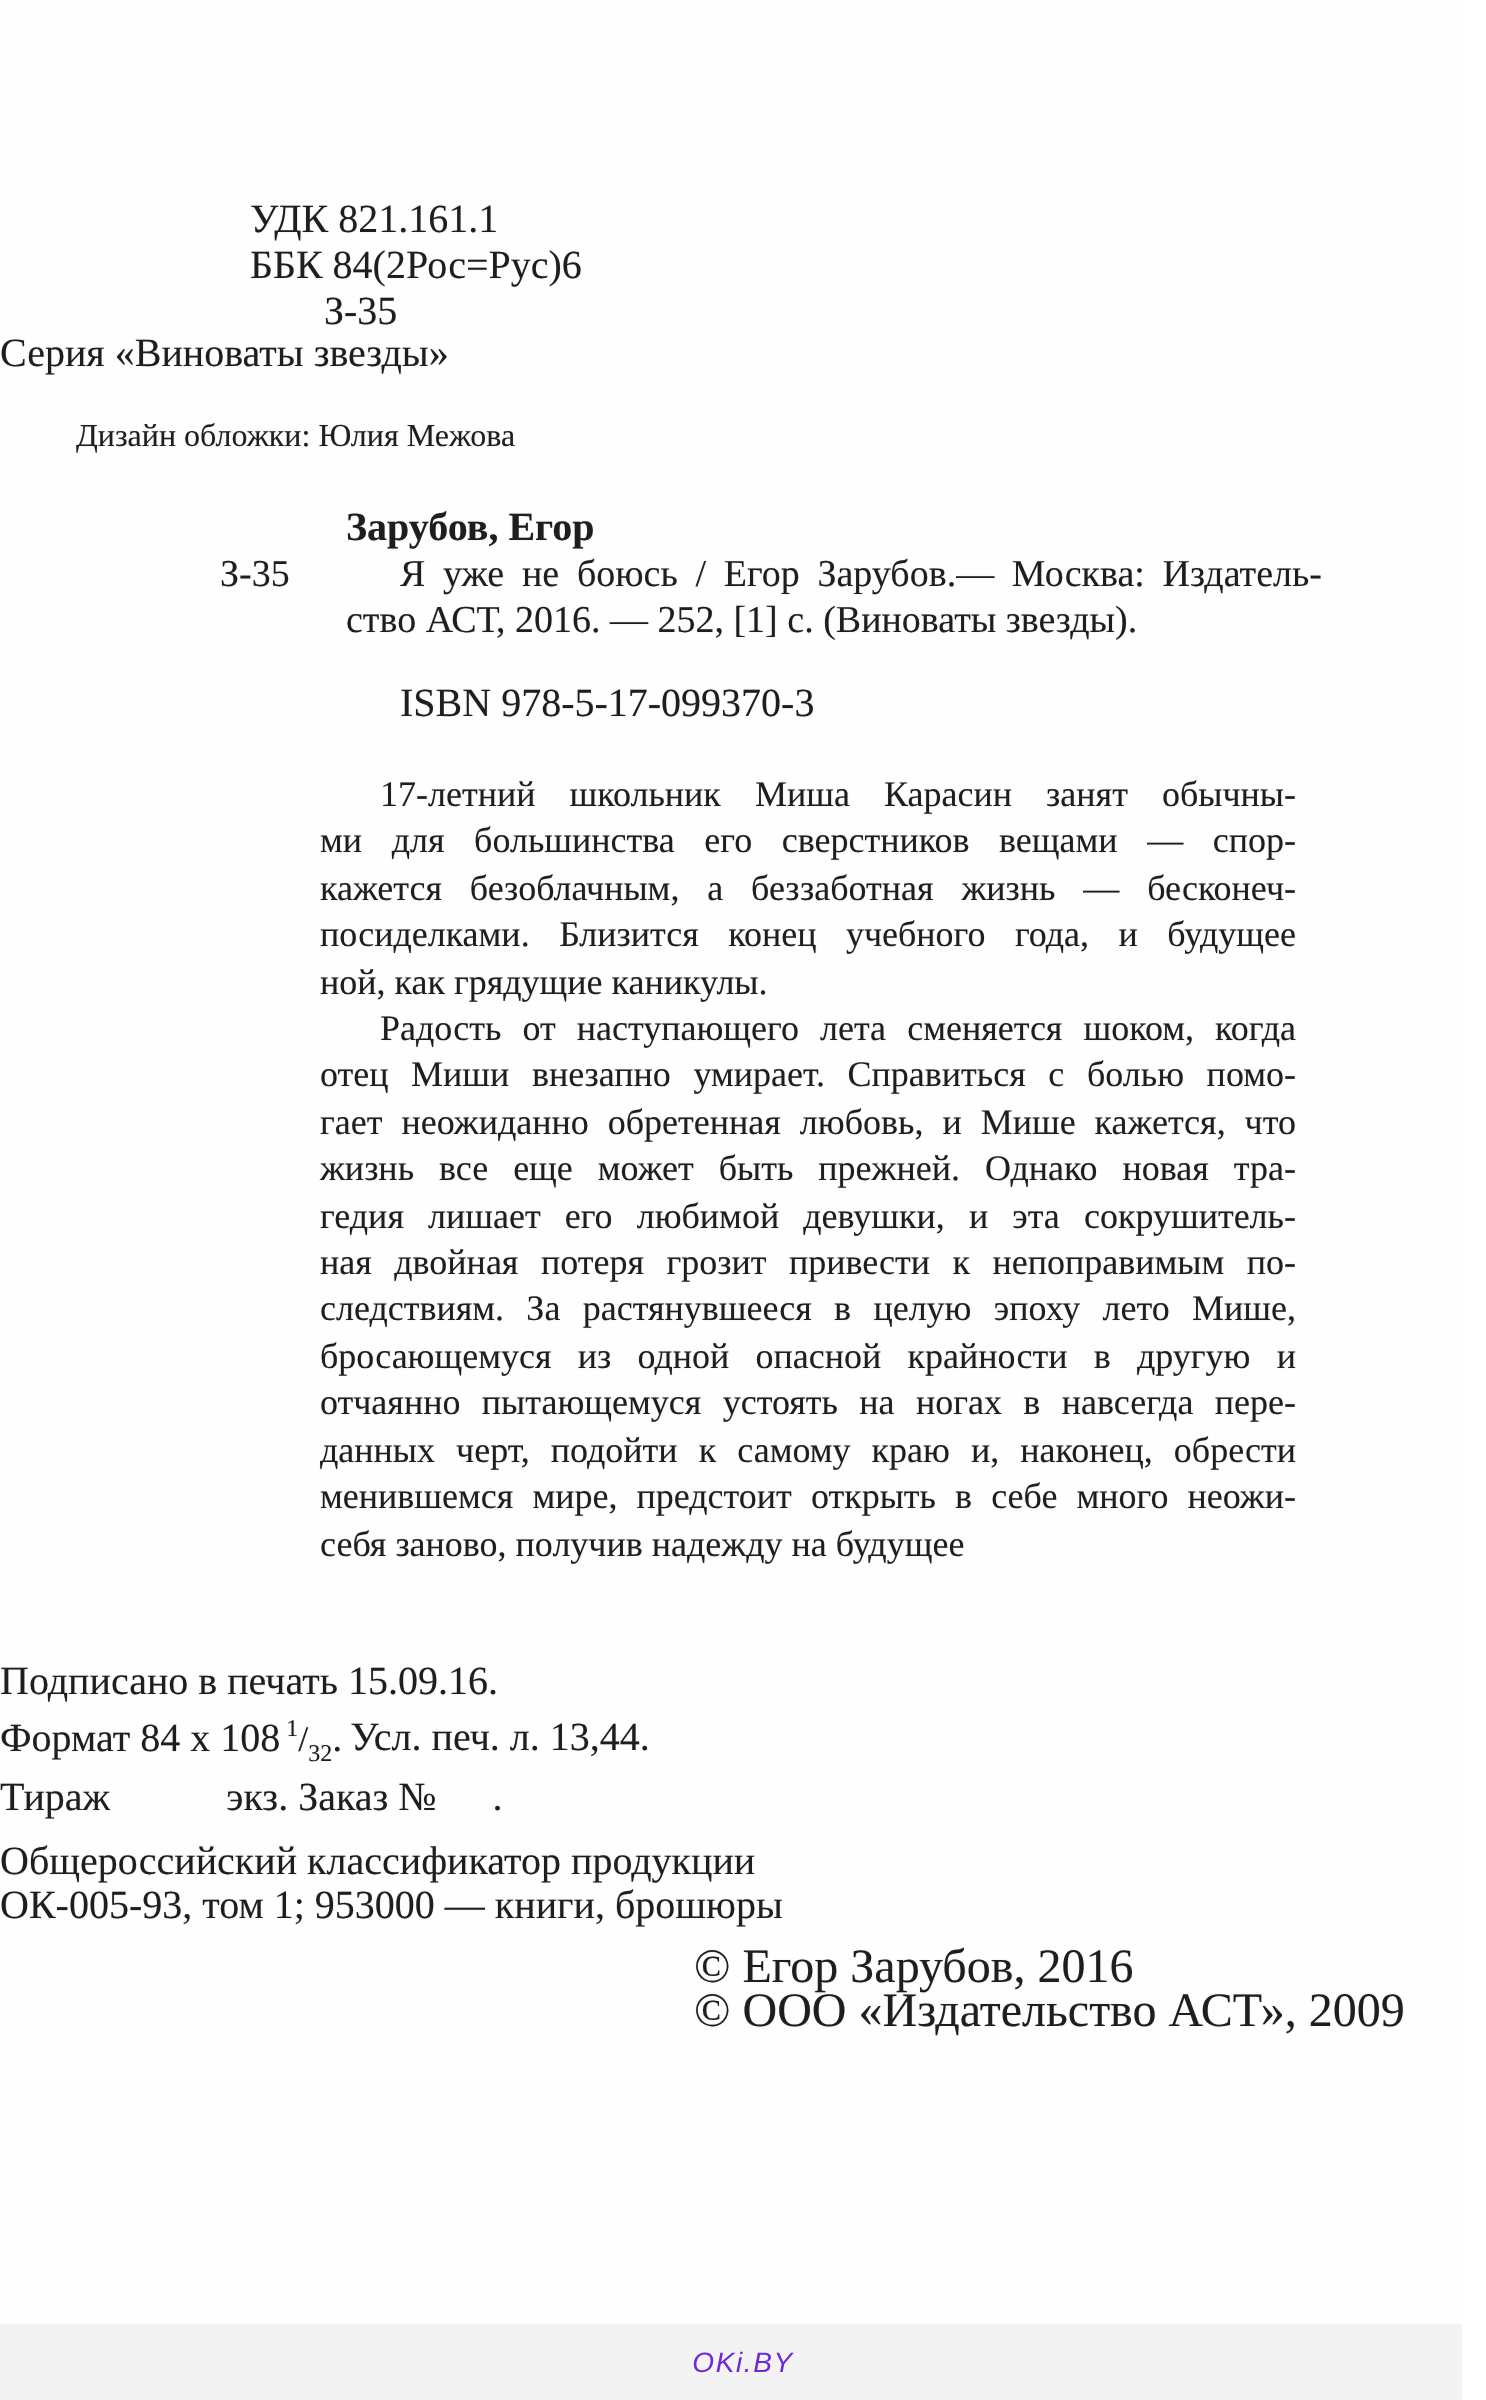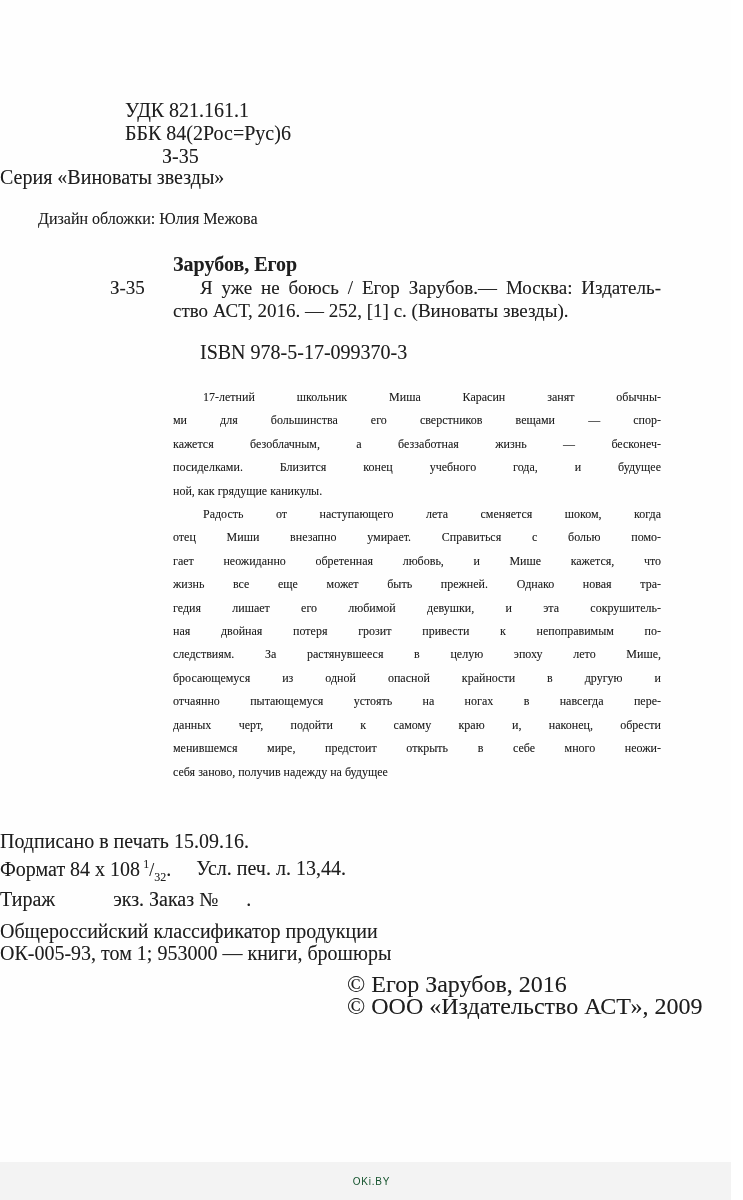--- a/index.html
+++ b/index.html
@@ -21,44 +21,44 @@
 
   .author { left:173px; top:253px; font-size:20px; font-weight:bold; }
 
   .bib { left:110px; top:276px; display:flex; font-size:19px; line-height:23px; }
   .bib-key { width:63px; flex:none; }
   .bib-text { width:488px; }
   .bib-text .jline:first-child { text-indent:27px; }
 
   .isbn { left:200px; top:341px; font-size:20px; }
 
-  .annotation { left:173px; top:386px; width:488px; font-size:12px; line-height:23.4px; }
+  .annotation { left:160px; top:386px; width:488px; font-size:18px; line-height:23.4px; }
   .jline { text-align:justify; text-align-last:justify; }
   .jline.last-line { text-align-last:left; }
   .para .jline:first-child { text-indent:30px; }
 
   .imprint { top:830px; font-size:20px; line-height:22.5px; }
   .imprint sup { font-size:12px; margin-left:3px; }
   .imprint sub { font-size:12px; }
   .fr-slash { font-size:18px; }
-  .fr-rest { margin-left:25px; }
+  .fr-rest { margin-left:4px; }
   .gap1 { display:inline-block; width:58px; }
   .gap2 { display:inline-block; width:28px; }
 
   .classifier { top:920px; font-size:20px; line-height:22px; }
 
   .copyright { left:347px; top:973px; font-size:24px; line-height:22px; }
 
   .footer {
     left:0; top:1162px; width:743px; height:38px; background:#f3f3f3;
     display:flex; align-items:center; justify-content:center;
   }
   .wm {
-    font-family:"Liberation Sans", sans-serif; font-size:10px;
-    color:#14532d; letter-spacing:0.8px; text-shadow:none;
+    font-family:"Liberation Sans", sans-serif; font-size:14px;
+    color:#6d28d9; letter-spacing:0.8px; text-shadow:none;font-style:italic;
   }
 </style>
 </head>
 <body>
 
 <div class="page">
 
   <div class="abs udk-block">
     <div>УДК 821.161.1</div>
     <div>ББК 84(2Рос=Рус)6</div>

